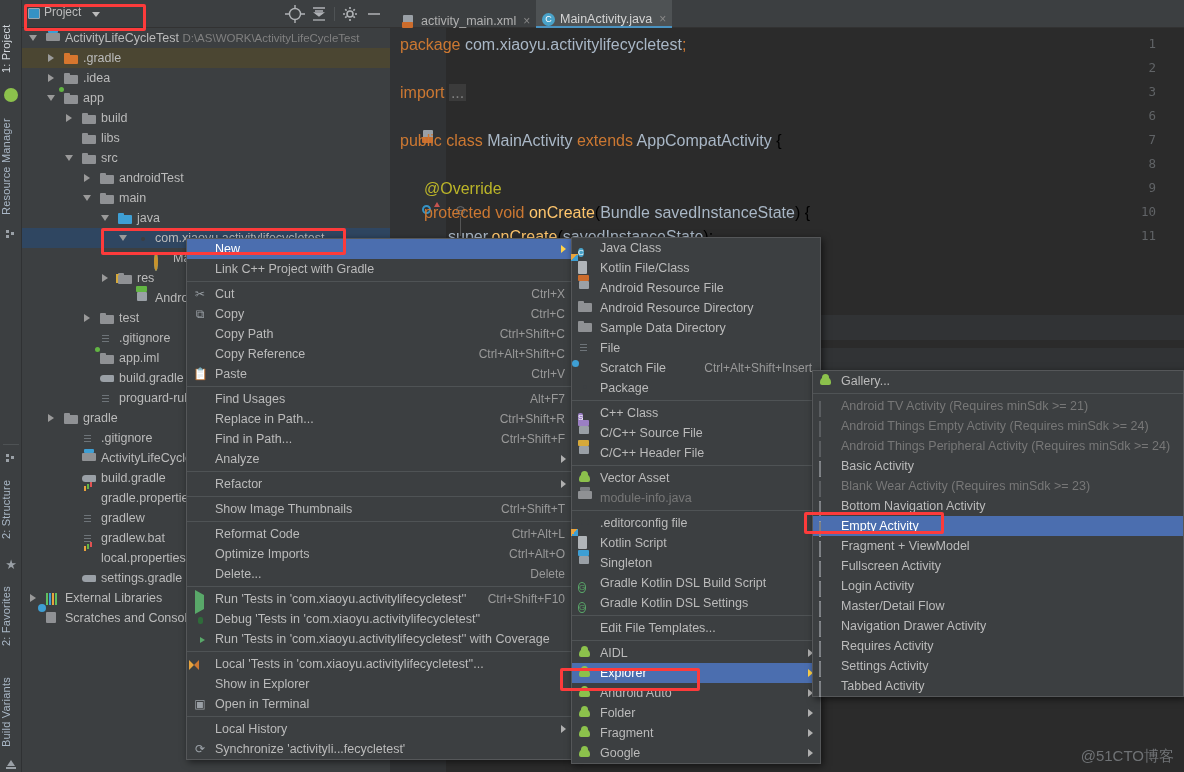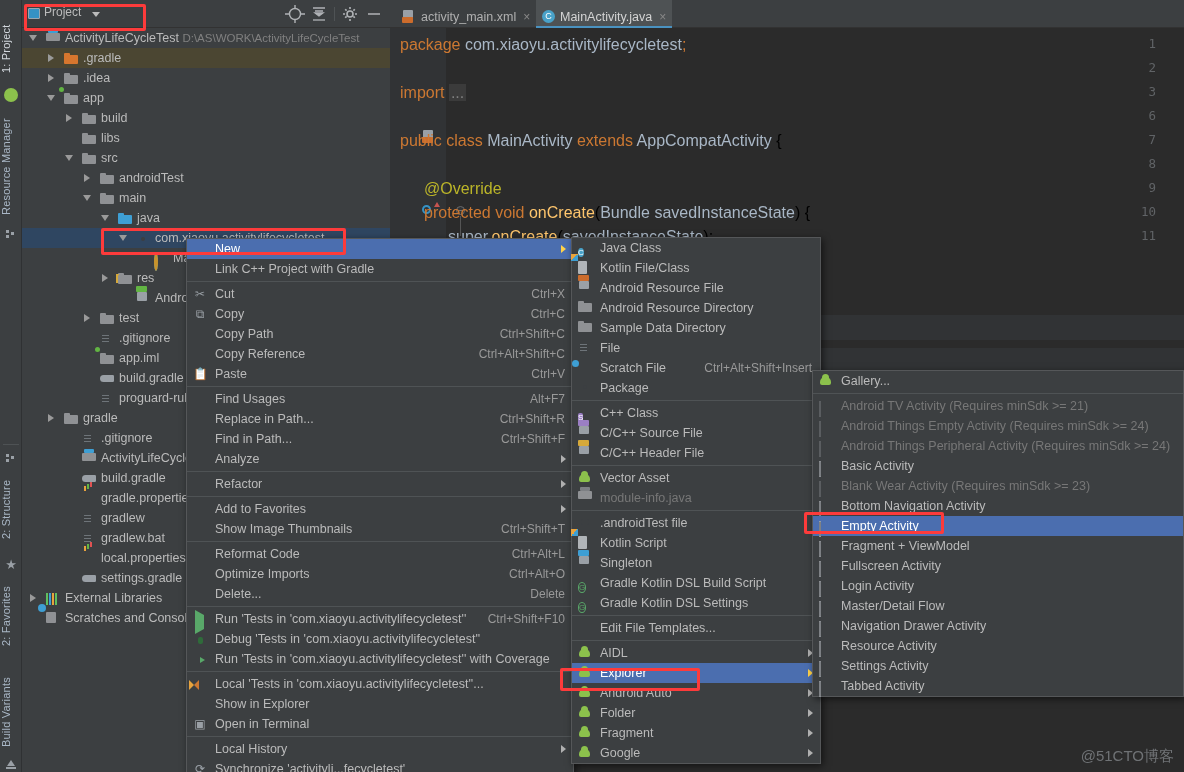--- a/index.html
+++ b/index.html
@@ -114,22 +114,22 @@
   
   .editor {
     position: absolute; left: 390px; top: 0; width: 794px; height: 772px;
     background: #2b2b2b;
   }
   .tabbar {
     position: absolute; left: 0; top: 0; width: 794px; height: 28px;
     background: #3c3f41; border-bottom: 1px solid #323232;
   }
   .tab {
-    position: absolute; top: 0; height: 28px; display: flex; align-items: flex-start;
-    font-size: 12.5px; color: #b0b0b0; padding: 10px 6px;
+    position: absolute; top: 0; height: 28px; display: flex; align-items: flex-end;
+    font-size: 12.5px; color: #b0b0b0; padding: 0 6px;
   }
   .tab.active { background: #4e5254; color: #d4d4d4; border-bottom: 2px solid #4a92c0; }
   .tab .tclose { margin-left: 7px; color: #888; font-size: 12px; }
   .xml-ico{width:14px;height:13px;position:relative;margin-right:5px;}
   .xml-ico::before{content:"";position:absolute;left:1px;top:0;width:10px;height:8px;background:#9aa0a6;border-radius:1px;}
   .xml-ico::after{content:"";position:absolute;left:0;bottom:0;width:11px;height:6px;background:#cc6c2c;border-radius:1px;}
   .cls-ico{width:13px;height:13px;border-radius:50%;background:#49a2c9;color:#fff;font-size:9px;text-align:center;line-height:13px;margin-right:5px;}
 
   .gutter {
     position: absolute; left: 0; top: 28px; width: 56px; height: 744px;
@@ -505,21 +505,20 @@
           <span class="ic-paste">📋</span>
         </span><span>Paste</span><span class="sk">Ctrl+V</span></div>
       <div class="msep"></div>
       <div class="mi"><span>Find Usages</span><span class="sk">Alt+F7</span></div>
       <div class="mi"><span>Replace in Path...</span><span class="sk">Ctrl+Shift+R</span></div>
       <div class="mi"><span>Find in Path...</span><span class="sk">Ctrl+Shift+F</span></div>
       <div class="mi"><span>Analyze</span><span class="subarrow"></span></div>
       <div class="msep"></div>
       <div class="mi"><span>Refactor</span><span class="subarrow"></span></div>
       <div class="msep"></div>
-      <div class="mi"><span>Add to Favorites</span><span class="subarrow"></span></div>
       <div class="mi"><span>Show Image Thumbnails</span><span class="sk">Ctrl+Shift+T</span></div>
       <div class="msep"></div>
       <div class="mi"><span>Reformat Code</span><span class="sk">Ctrl+Alt+L</span></div>
       <div class="mi"><span>Optimize Imports</span><span class="sk">Ctrl+Alt+O</span></div>
       <div class="mi"><span>Delete...</span><span class="sk">Delete</span></div>
       <div class="msep"></div>
       <div class="mi"><span class="mico"><span class="ic-run"></span></span><span>Run 'Tests in 'com.xiaoyu.activitylifecycletest''</span><span class="sk">Ctrl+Shift+F10</span></div>
       <div class="mi"><span class="mico"><span class="ic-bug"></span></span><span>Debug 'Tests in 'com.xiaoyu.activitylifecycletest''</span></div>
       <div class="mi"><span class="mico"><span class="ic-cov"></span></span><span>Run 'Tests in 'com.xiaoyu.activitylifecycletest'' with Coverage</span></div>
       <div class="msep"></div>
@@ -545,21 +544,21 @@
       <div class="mi"><span class="mico"><span class="ic-scratch"></span></span><span>Scratch File</span><span class="sk">Ctrl+Alt+Shift+Insert</span></div>
       <div class="mi"><span class="mico"><span class="ic-pkg"></span></span><span>Package</span></div>
       <div class="msep"></div>
       <div class="mi"><span class="mico"><span class="ic-cpp">S</span></span><span>C++ Class</span></div>
       <div class="mi"><span class="mico"><span class="ic-csrc"></span></span><span>C/C++ Source File</span></div>
       <div class="mi"><span class="mico"><span class="ic-chdr"></span></span><span>C/C++ Header File</span></div>
       <div class="msep"></div>
       <div class="mi"><span class="mico"><span class="ic-droid"></span></span><span>Vector Asset</span></div>
       <div class="mi disabled"><span class="mico"><span class="ic-module"></span></span><span>module-info.java</span></div>
       <div class="msep"></div>
-      <div class="mi"><span class="mico"><span class="ic-edcfg"></span></span><span>.androidTest file</span></div>
+      <div class="mi"><span class="mico"><span class="ic-edcfg"></span></span><span>.editorconfig file</span></div>
       <div class="mi"><span class="mico"><span class="ic-kotlin"></span></span><span>Kotlin Script</span></div>
       <div class="mi"><span class="mico"><span class="ic-single"></span></span><span>Singleton</span></div>
       <div class="mi"><span class="mico"><span class="ic-gradle">G</span></span><span>Gradle Kotlin DSL Build Script</span></div>
       <div class="mi"><span class="mico"><span class="ic-gradle">G</span></span><span>Gradle Kotlin DSL Settings</span></div>
       <div class="msep"></div>
       <div class="mi"><span>Edit File Templates...</span></div>
       <div class="msep"></div>
       <div class="mi"><span class="mico"><span class="ic-droid"></span></span><span>AIDL</span><span class="subarrow"></span></div>
       <div class="mi sel"><span class="mico"><span class="ic-droid"></span></span><span>Explorer</span><span class="subarrow"></span></div>
       <div class="mi"><span class="mico"><span class="ic-droid"></span></span><span>Android Auto</span><span class="subarrow"></span></div>
@@ -576,21 +575,21 @@
       <div class="mi disabled"><span class="mico"><span class="ic-act off"></span></span><span>Android Things Peripheral Activity (Requires minSdk &gt;= 24)</span></div>
       <div class="mi"><span class="mico"><span class="ic-act"></span></span><span>Basic Activity</span></div>
       <div class="mi disabled"><span class="mico"><span class="ic-act off"></span></span><span>Blank Wear Activity (Requires minSdk &gt;= 23)</span></div>
       <div class="mi"><span class="mico"><span class="ic-act"></span></span><span>Bottom Navigation Activity</span></div>
       <div class="mi sel"><span class="mico"><span class="ic-act blue"></span></span><span>Empty Activity</span></div>
       <div class="mi"><span class="mico"><span class="ic-act"></span></span><span>Fragment + ViewModel</span></div>
       <div class="mi"><span class="mico"><span class="ic-act"></span></span><span>Fullscreen Activity</span></div>
       <div class="mi"><span class="mico"><span class="ic-act"></span></span><span>Login Activity</span></div>
       <div class="mi"><span class="mico"><span class="ic-act"></span></span><span>Master/Detail Flow</span></div>
       <div class="mi"><span class="mico"><span class="ic-act"></span></span><span>Navigation Drawer Activity</span></div>
-      <div class="mi"><span class="mico"><span class="ic-act"></span></span><span>Resource Activity</span></div>
+      <div class="mi"><span class="mico"><span class="ic-act"></span></span><span>Requires Activity</span></div>
       <div class="mi"><span class="mico"><span class="ic-act"></span></span><span>Settings Activity</span></div>
       <div class="mi"><span class="mico"><span class="ic-act"></span></span><span>Tabbed Activity</span></div>
     </div>
 
   <div class="redbox" style="left:24px;top:4px;width:122px;height:27px;"></div>
   <div class="redbox" style="left:101px;top:228px;width:245px;height:27px;"></div>
   <div class="redbox" style="left:804px;top:512px;width:140px;height:22px;"></div>
   <div class="redbox" style="left:560px;top:668px;width:140px;height:23px;"></div>
 
   <div class="watermark">@51CTO博客</div>

